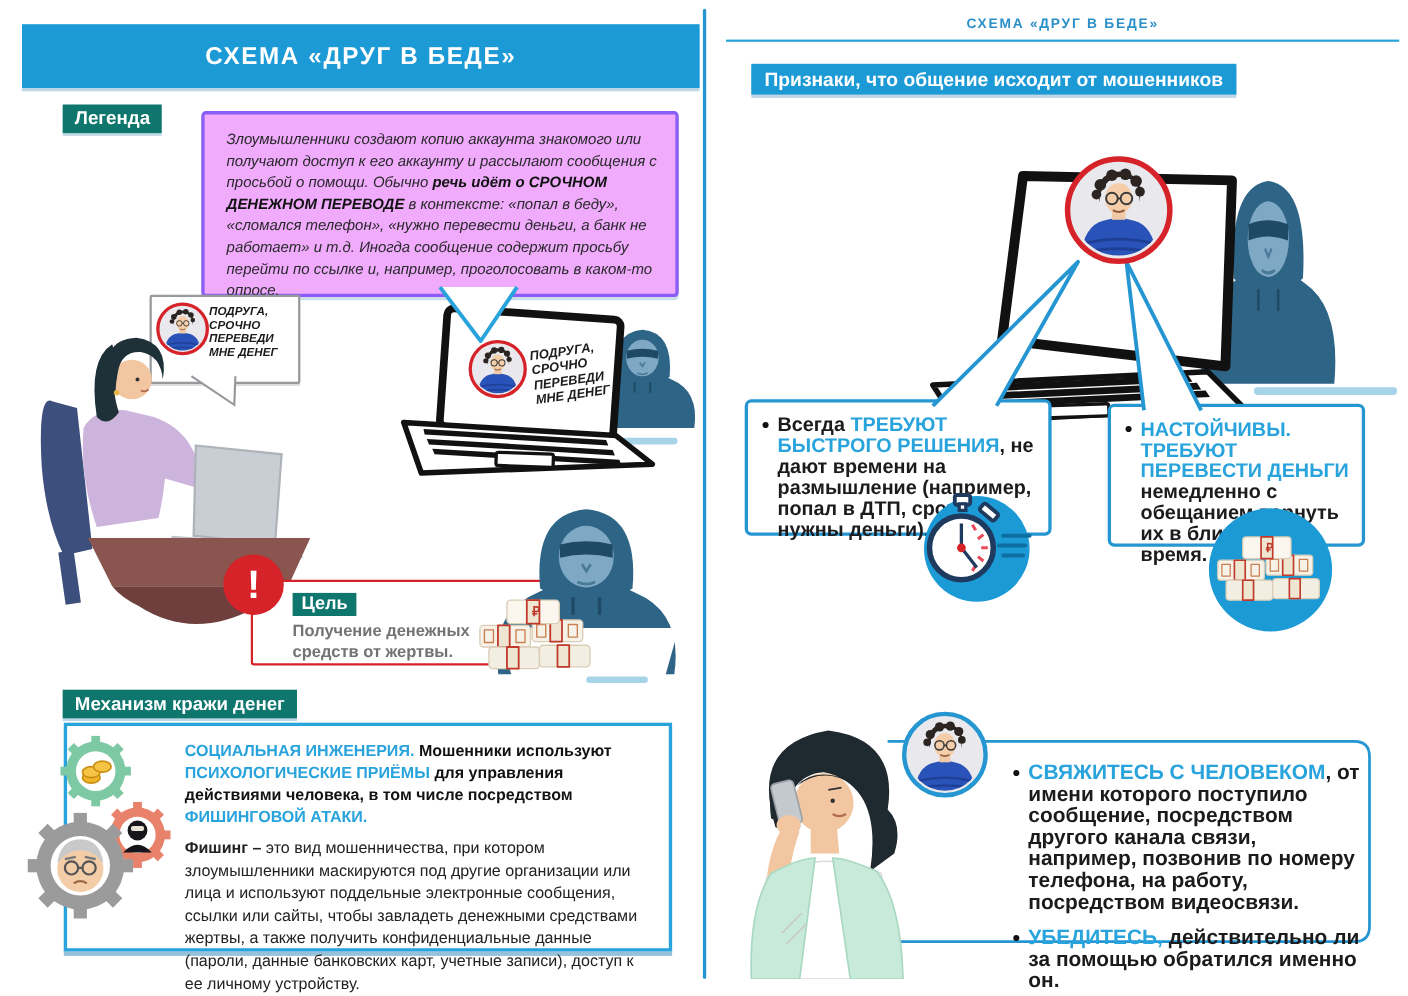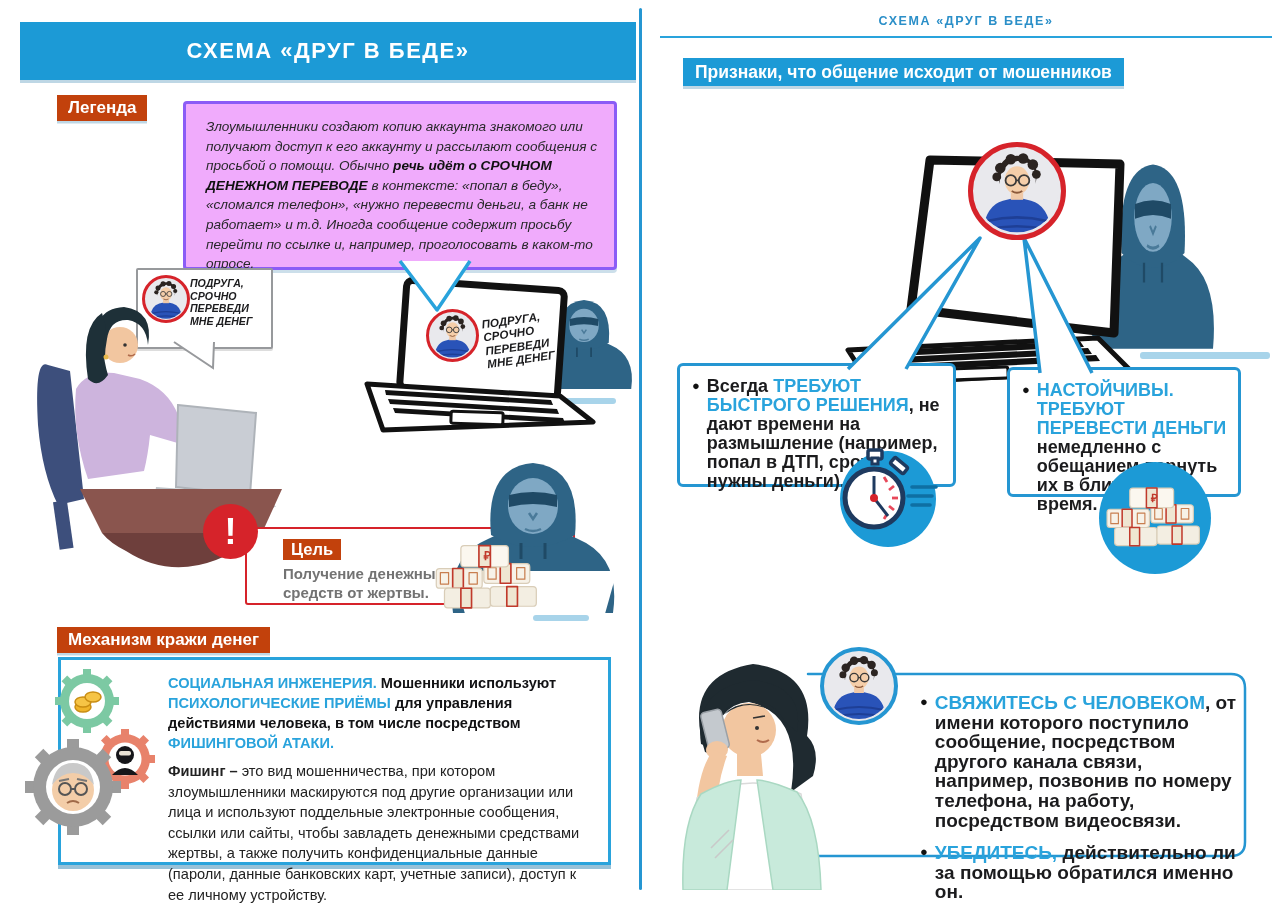--- a/index.html
+++ b/index.html
@@ -3,37 +3,37 @@
 <meta charset="utf-8">
 <style>
   html,body{margin:0;padding:0;background:#ffffff;}
   #page{position:relative;width:1280px;height:905px;background:#fff;overflow:hidden;
         font-family:"Liberation Sans","DejaVu Sans",sans-serif;}
   .abs{position:absolute;}
   
   .banner{background:#1c9ad6;color:#fff;font-weight:bold;box-shadow:0 3px 0 rgba(23,110,160,.28);}
   .title-banner{left:20px;top:22px;width:616px;height:58px;display:flex;align-items:center;justify-content:center;
                 font-size:22px;letter-spacing:1.5px;}
-  .tag{background:#c2410c;color:#fff;font-weight:bold;font-size:17px;padding:3px 11px;
+  .tag{background:#0f766e;color:#fff;font-weight:bold;font-size:17px;padding:3px 11px;
        box-shadow:0 2.5px 0 rgba(23,110,160,.28);display:inline-block;}
   
   .legend-bubble{left:183px;top:101px;width:392px;height:138px;background:#f0abfc;border:3px solid #8b5cf6;
                  border-radius:4px;padding:13px 16px 12px 20px;box-shadow:0 3px 0 rgba(23,110,160,.22);}
   .legend-text{font-style:italic;font-size:13.6px;line-height:19.6px;color:#28282a;}
   .legend-text b{color:#111;}
   
   .victim-bubble{left:136px;top:268px;width:133px;height:77px;background:#fff;border:2px solid #97999c;
                  border-radius:2px;box-shadow:0 2px 0 rgba(120,120,120,.25);}
   .bubble-lines{font-weight:bold;font-style:italic;font-size:10.6px;line-height:12.6px;color:#1b1b1d;white-space:pre-line;}
   .avatar{border-radius:50%;overflow:hidden;background:#e9e9ed;}
   .ring-red{border:3px solid #d6232a;}
   .ring-red-lg{border:5px solid #d6232a;}
   .ring-blue{border:4px solid #2596d2;}
   
-  .goal-box{left:245px;top:527px;width:330px;height:78px;border:2.5px solid #d6232a;border-radius:3px;
+  .goal-box{left:228px;top:527px;width:330px;height:78px;border:2.5px solid #d6232a;border-radius:3px;
             background:#fff;padding:10px 10px 0 36px;box-sizing:border-box;}
   .goal-text{font-weight:bold;font-size:15px;line-height:18.5px;color:#737373;margin-top:5px;width:205px;}
   .excl{left:203px;top:504px;width:55px;height:55px;border-radius:50%;background:#d6232a;color:#fff;
         display:flex;align-items:center;justify-content:center;font-weight:bold;font-size:36px;z-index:5;}
   
   .mech-box{left:58px;top:657px;width:553px;height:208px;border:3px solid #29a3dc;background:#fff;
             box-shadow:0 4px 0 rgba(25,118,168,.45);box-sizing:border-box;}
   .mech-text{margin:13px 14px 0 107px;}
   .mech-p1{font-weight:bold;font-size:14.6px;line-height:20px;color:#121214;}
   .mech-p2{font-size:14.6px;line-height:20.6px;color:#222;margin-top:8px;}

